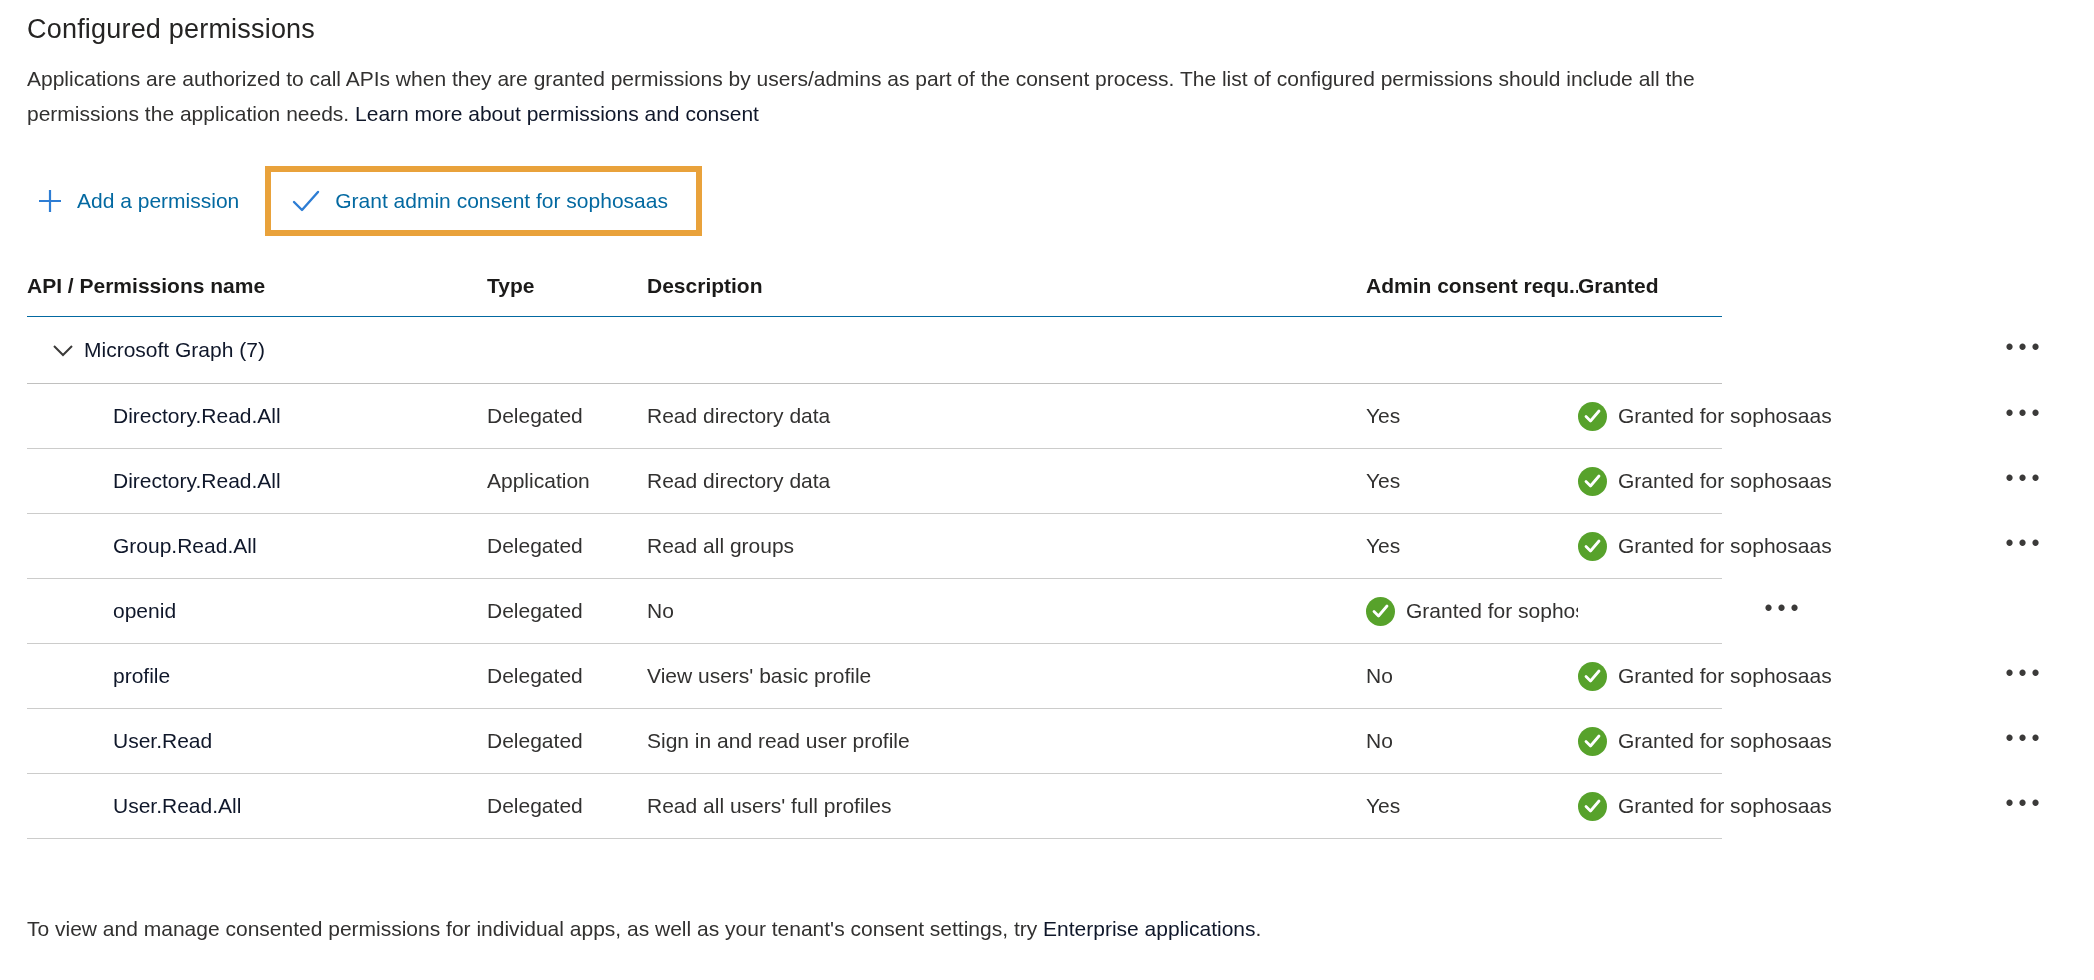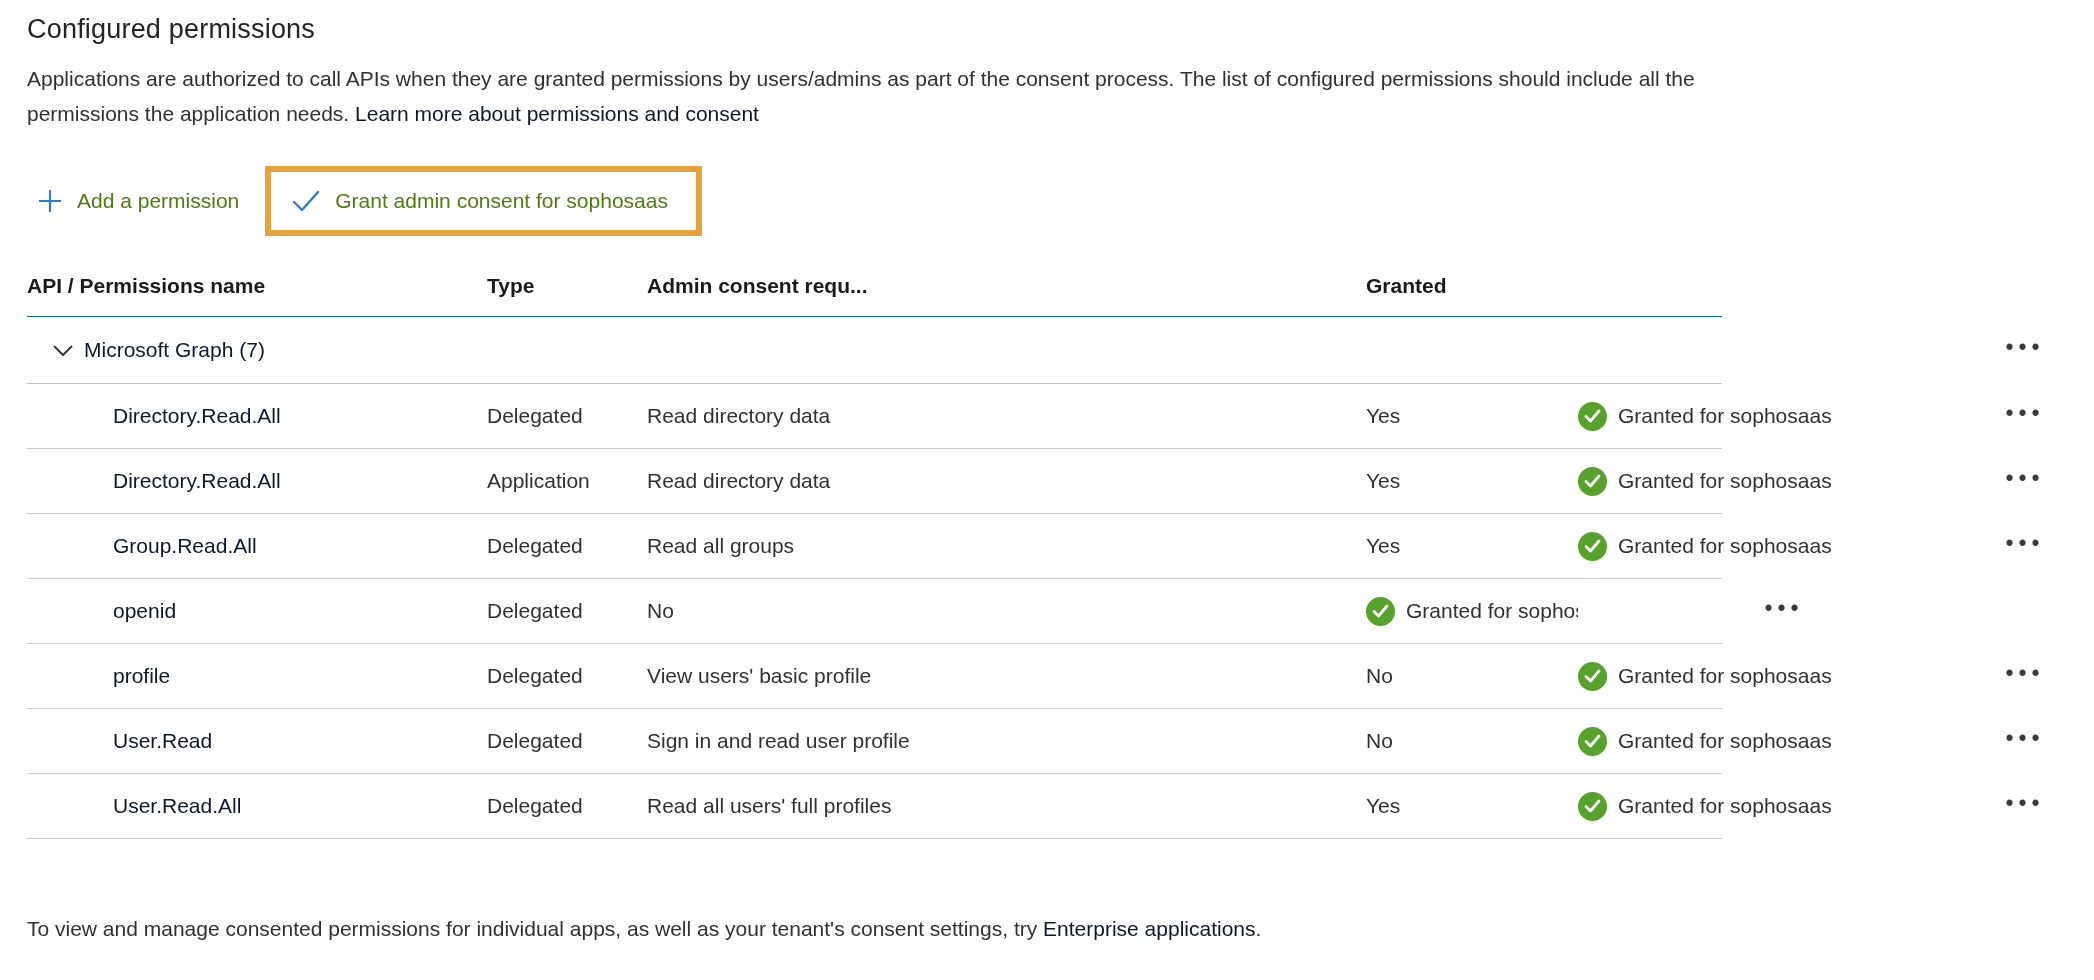--- a/index.html
+++ b/index.html
@@ -35,21 +35,21 @@
     height: 72px;
   }
   .cmd-button {
     display: inline-flex;
     align-items: center;
     gap: 14px;
     background: transparent;
     border: none;
     font-family: inherit;
     font-size: 21px;
-    color: #4d7c0f;
+    color: #0369a1;
     cursor: pointer;
     padding: 8px 10px;
     white-space: nowrap;
     justify-content: center;
   }
   .cmd-button .ic { display: inline-flex; align-items: center; }
   .highlight-box {
     margin-left: 16px;
     border: 6px solid #e9a23b;
     padding: 8px 18px 8px 10px;
@@ -131,20 +131,21 @@
         <span>Grant admin consent for sophosaas</span>
       </button>
     </span>
   </div>
 
   <div class="table">
 
     <div class="trow thead">
       <div class="cell">API / Permissions name</div>
       <div class="cell">Type</div>
+      <div class="cell">Description</div>
       <div class="cell">Admin consent requ...</div>
       <div class="cell">Granted</div>
       <div class="cell"></div>
     </div>
 
     <div class="trow group-row">
       <div class="cell name-group">
         <span class="chev">
           <svg width="22" height="13" viewBox="0 0 22 13">
               <path d="M2 2 L11 11 L20 2" stroke="#3b3a39" stroke-width="2" fill="none"></path>

